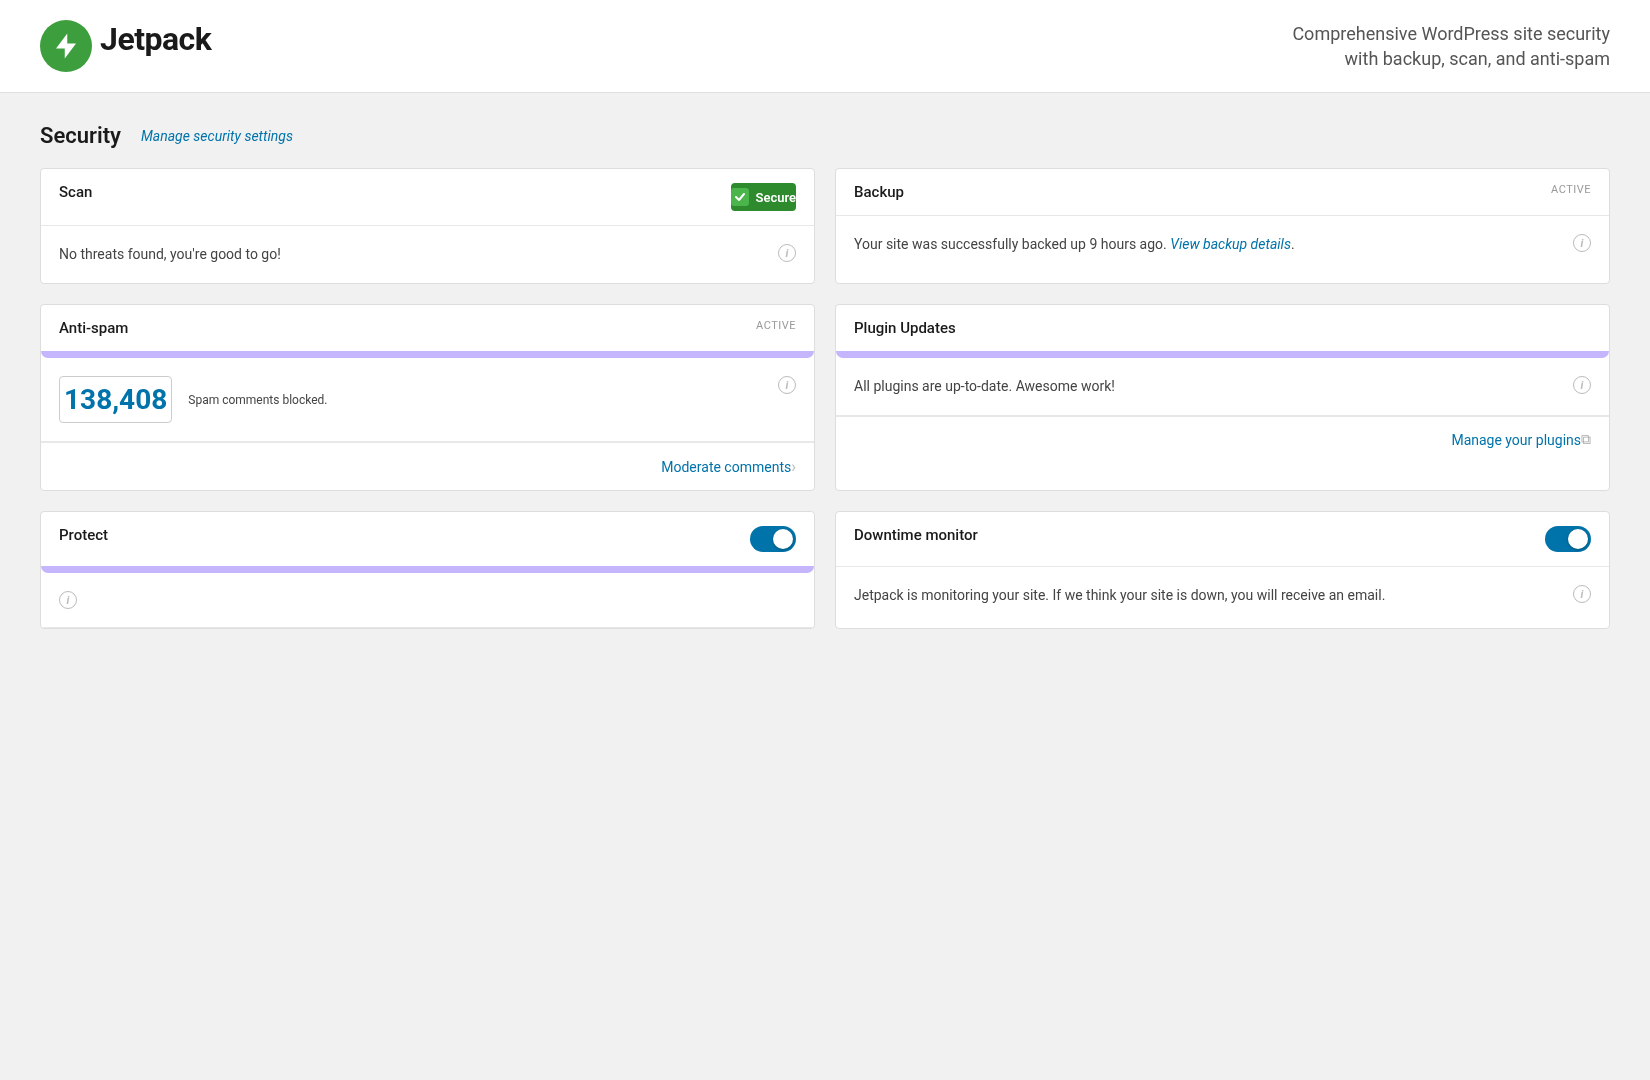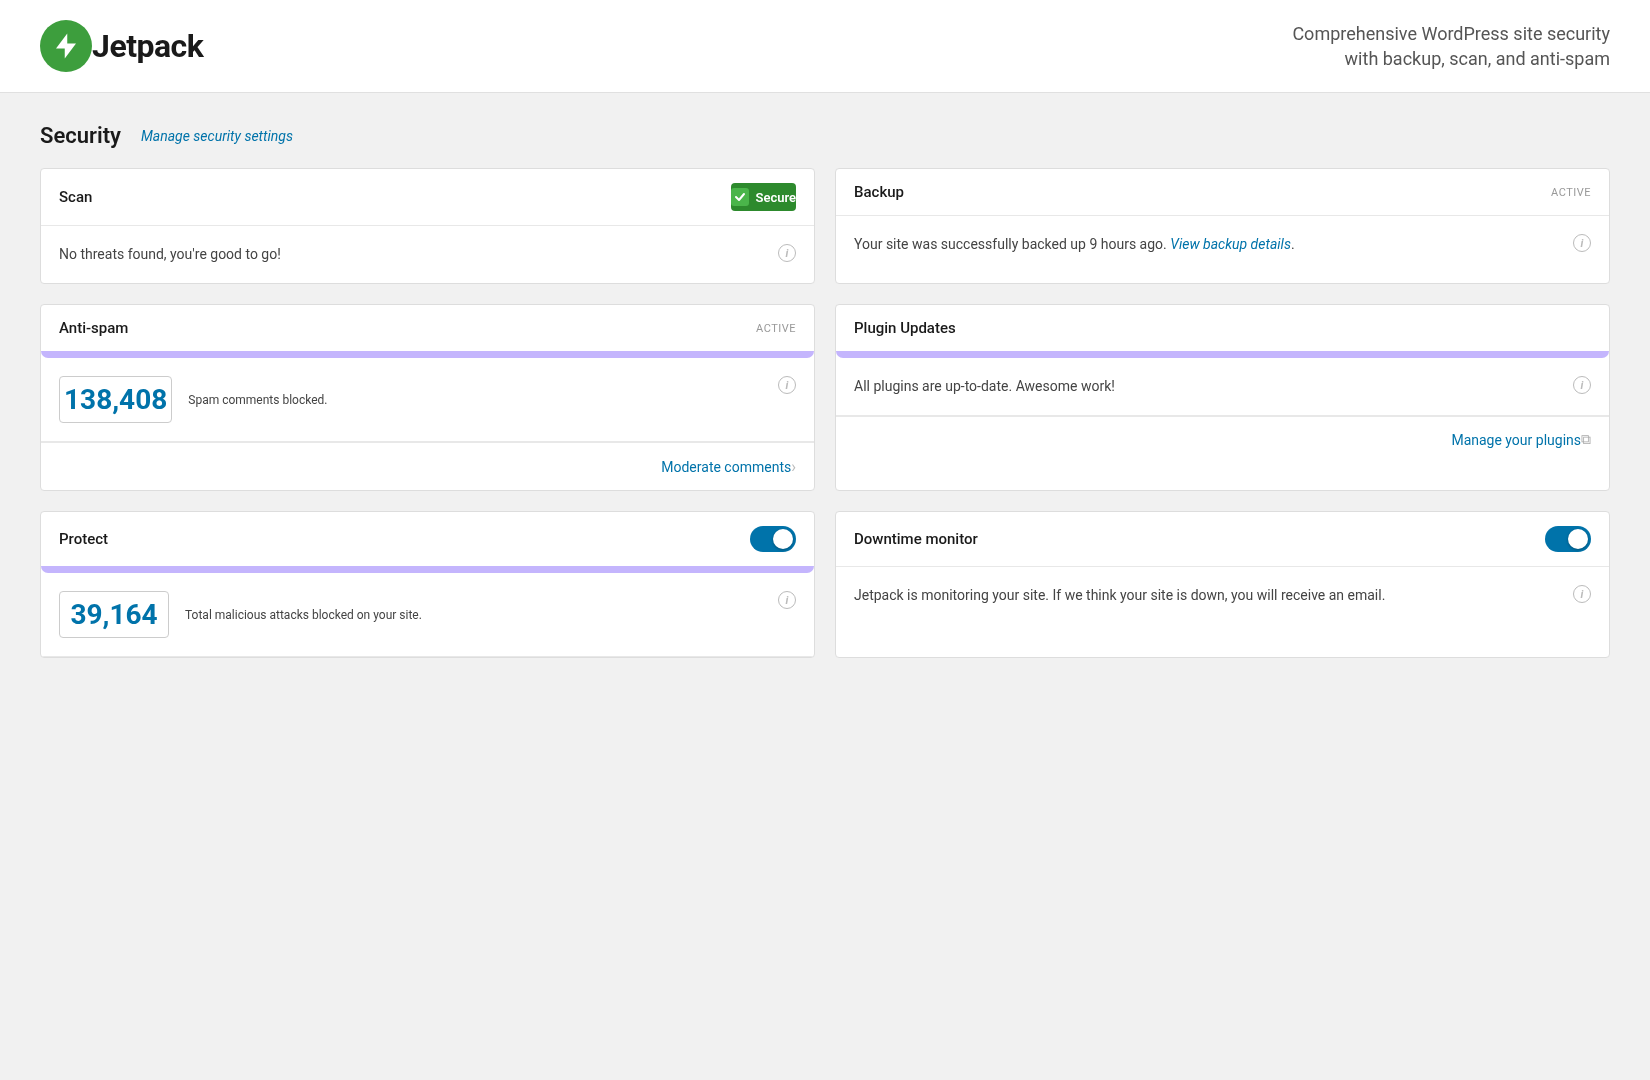--- a/index.html
+++ b/index.html
@@ -22,22 +22,21 @@
       background: #fff;
       display: flex;
       align-items: center;
       justify-content: space-between;
       padding: 20px 40px;
       border-bottom: 1px solid #e0e0e0;
     }
 
     .logo-area {
       display: flex;
-      align-items: center;
-      gap: 0;
+      gap: 8px;
     }
 
     .logo-icon {
       width: 52px;
       height: 52px;
       background: #3d9e3d;
       border-radius: 50%;
       display: flex;
       align-items: center;
       justify-content: center;
@@ -101,21 +100,20 @@
     
     .card {
       background: #fff;
       border: 1px solid #ddd;
       border-radius: 4px;
       overflow: hidden;
     }
 
     .card-header {
       display: flex;
-      align-items: center;
       justify-content: space-between;
       padding: 14px 18px;
       border-bottom: 1px solid #e8e8e8;
     }
 
     .card-title {
       font-size: 15px;
       font-weight: 500;
       color: #1a1a1a;
     }
@@ -386,24 +384,20 @@
         </div>
       </div>
 
       <div class="card card-multi">
         <div class="card-header">
           <span class="card-title">Protect</span>
           <div class="toggle"></div>
         </div>
         <div class="card-body">
           <div class="body-text">
-            <div class="big-number">
-              <div class="number-box">39,164</div>
-              <span class="number-label">Total malicious attacks blocked on your site.</span>
-            </div>
             <div class="info-icon">i</div>
           </div>
         </div>
       </div>
 
       <div class="card">
         <div class="card-header">
           <span class="card-title">Downtime monitor</span>
           <div class="toggle"></div>
         </div>

